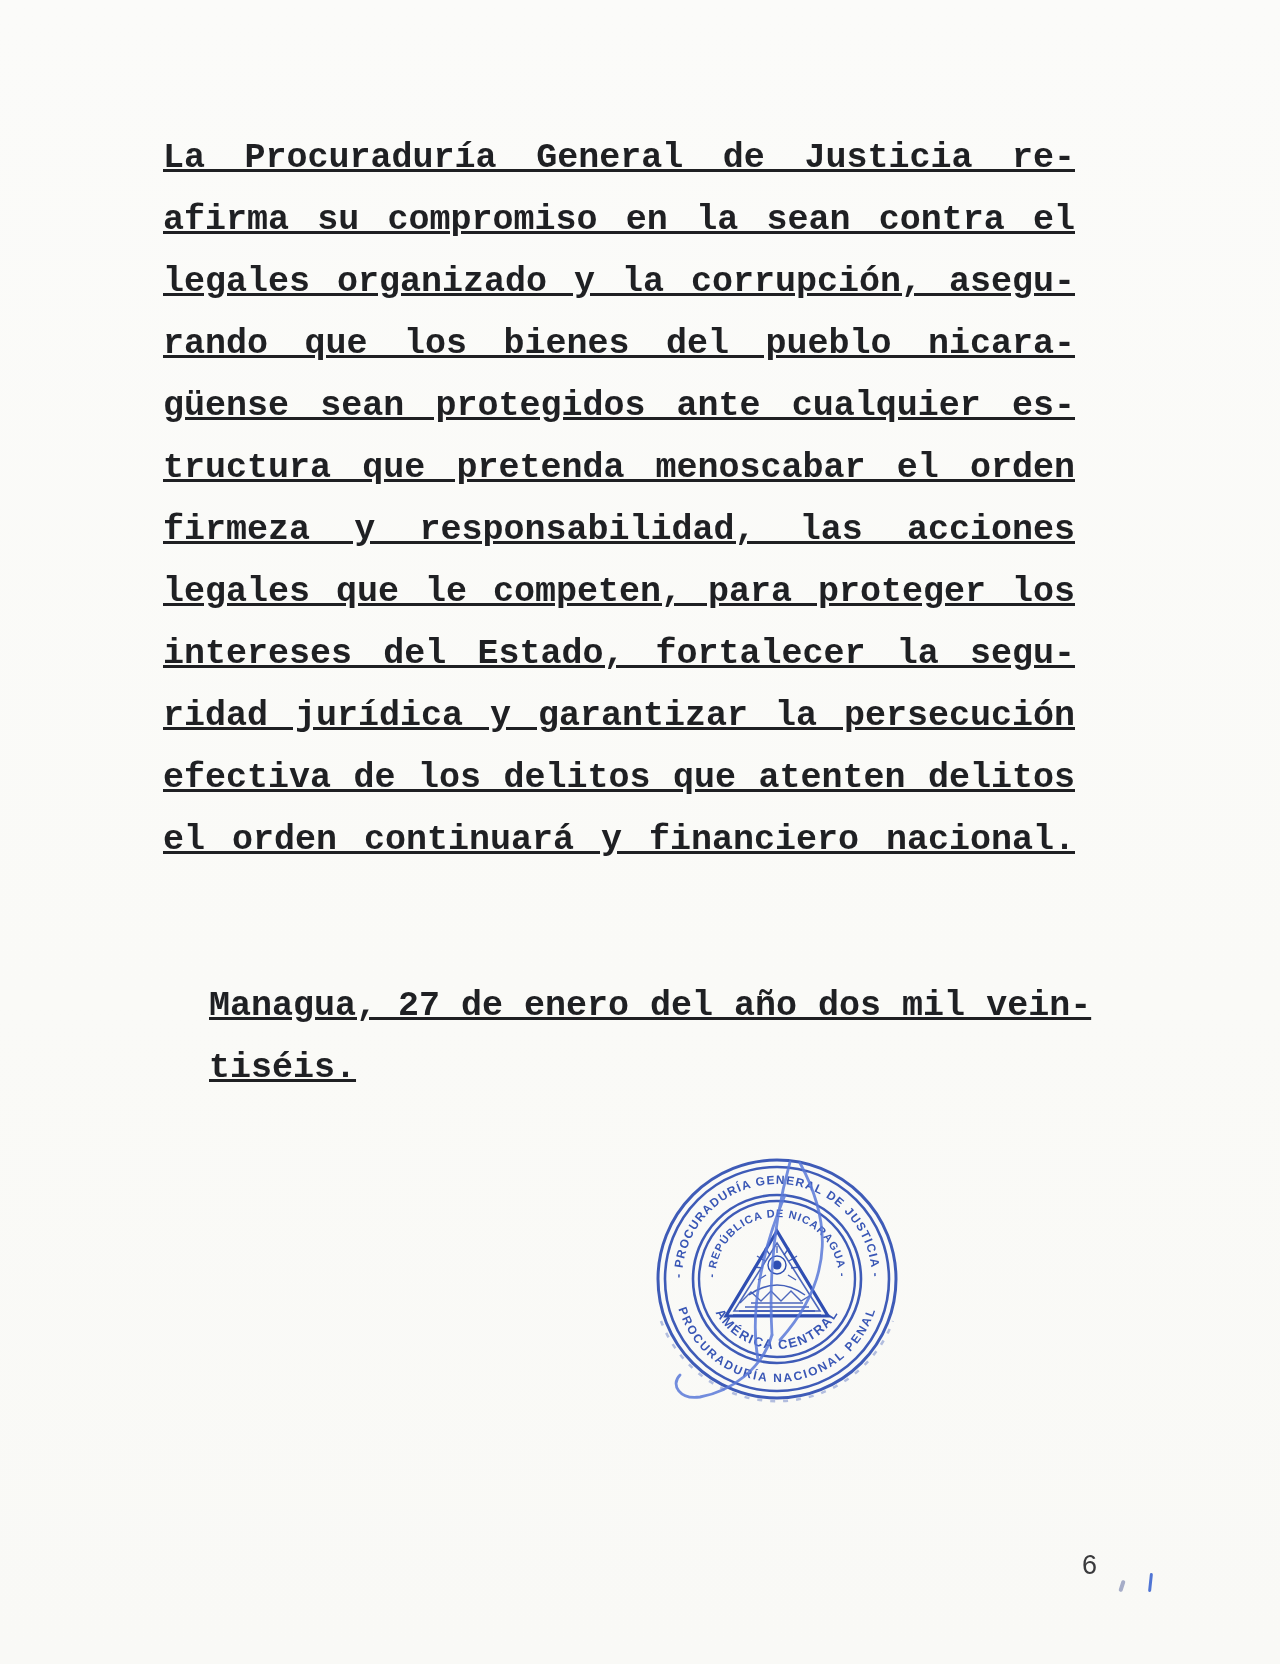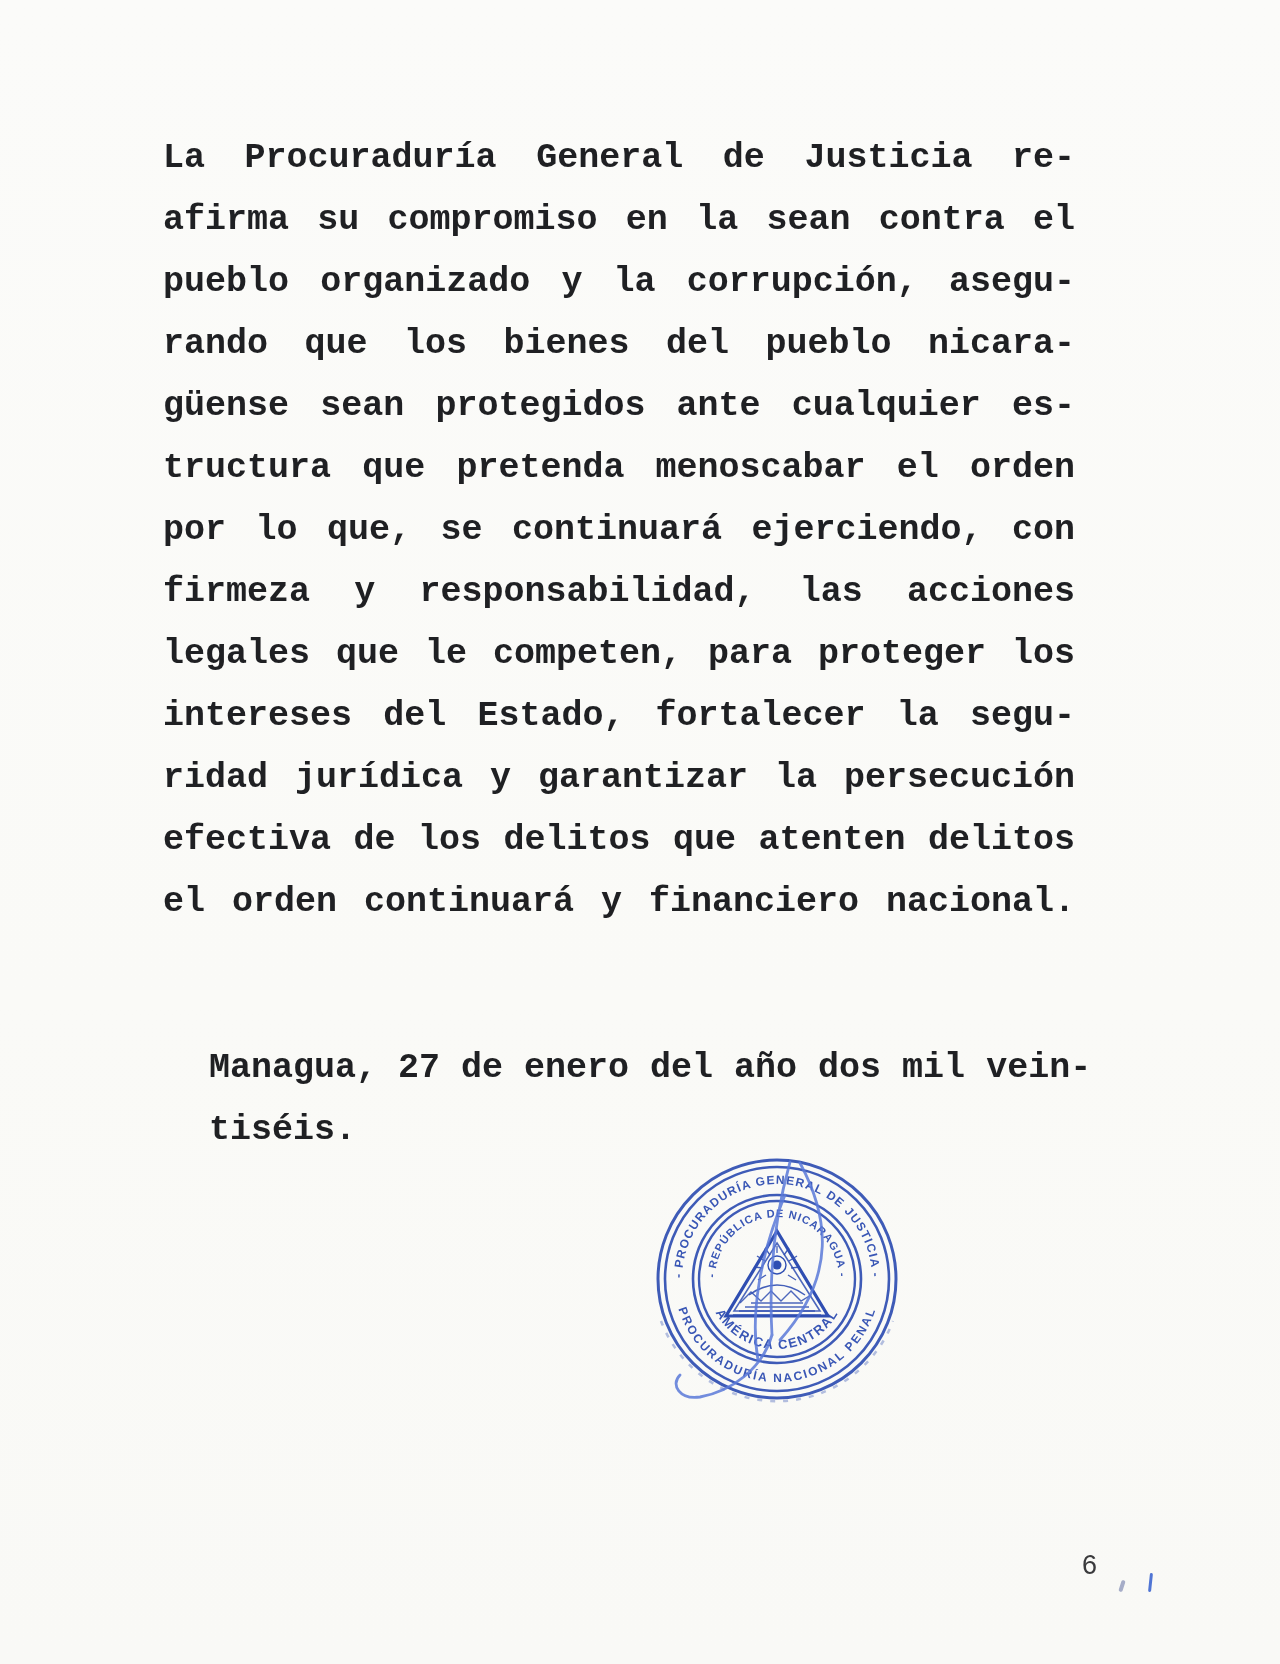--- a/index.html
+++ b/index.html
@@ -18,20 +18,21 @@
   }
   .body-text {
     position: absolute;
     left: 163px;
     top: 127px;
     width: 912px;
     color: #1f2023;
     font-weight: bold;
     font-size: 35px;
     line-height: 62px;
+    text-decoration: underline;
   }
   .tline {
     height: 62px;
     text-align: justify;
     text-align-last: justify;
     white-space: nowrap;
   }
   .date-block {
     margin-top: 104px;
     margin-left: 46px;
@@ -80,25 +81,24 @@
   }
 </style>
 </head>
 <body>
 
 <div class="page">
 
   <div class="body-text">
     <div class="tline">La Procuraduría General de Justicia re-</div>
     <div class="tline">afirma su compromiso en la sean contra el</div>
-    <div class="tline">pueblo organizado y la corrupción, asegu-</div>
+    <div class="tline">legales organizado y la corrupción, asegu-</div>
     <div class="tline">rando que los bienes del pueblo nicara-</div>
     <div class="tline">güense sean protegidos ante cualquier es-</div>
     <div class="tline">tructura que pretenda menoscabar el orden</div>
-    <div class="tline">por lo que, se continuará ejerciendo, con</div>
     <div class="tline">firmeza y responsabilidad, las acciones</div>
     <div class="tline">legales que le competen, para proteger los</div>
     <div class="tline">intereses del Estado, fortalecer la segu-</div>
     <div class="tline">ridad jurídica y garantizar la persecución</div>
     <div class="tline">efectiva de los delitos que atenten delitos</div>
     <div class="tline">el orden continuará y financiero nacional.</div>
 
     <div class="date-block">
       <div class="tline">Managua, 27 de enero del año dos mil vein-</div>
       <div class="tline no-justify">tiséis.</div>

